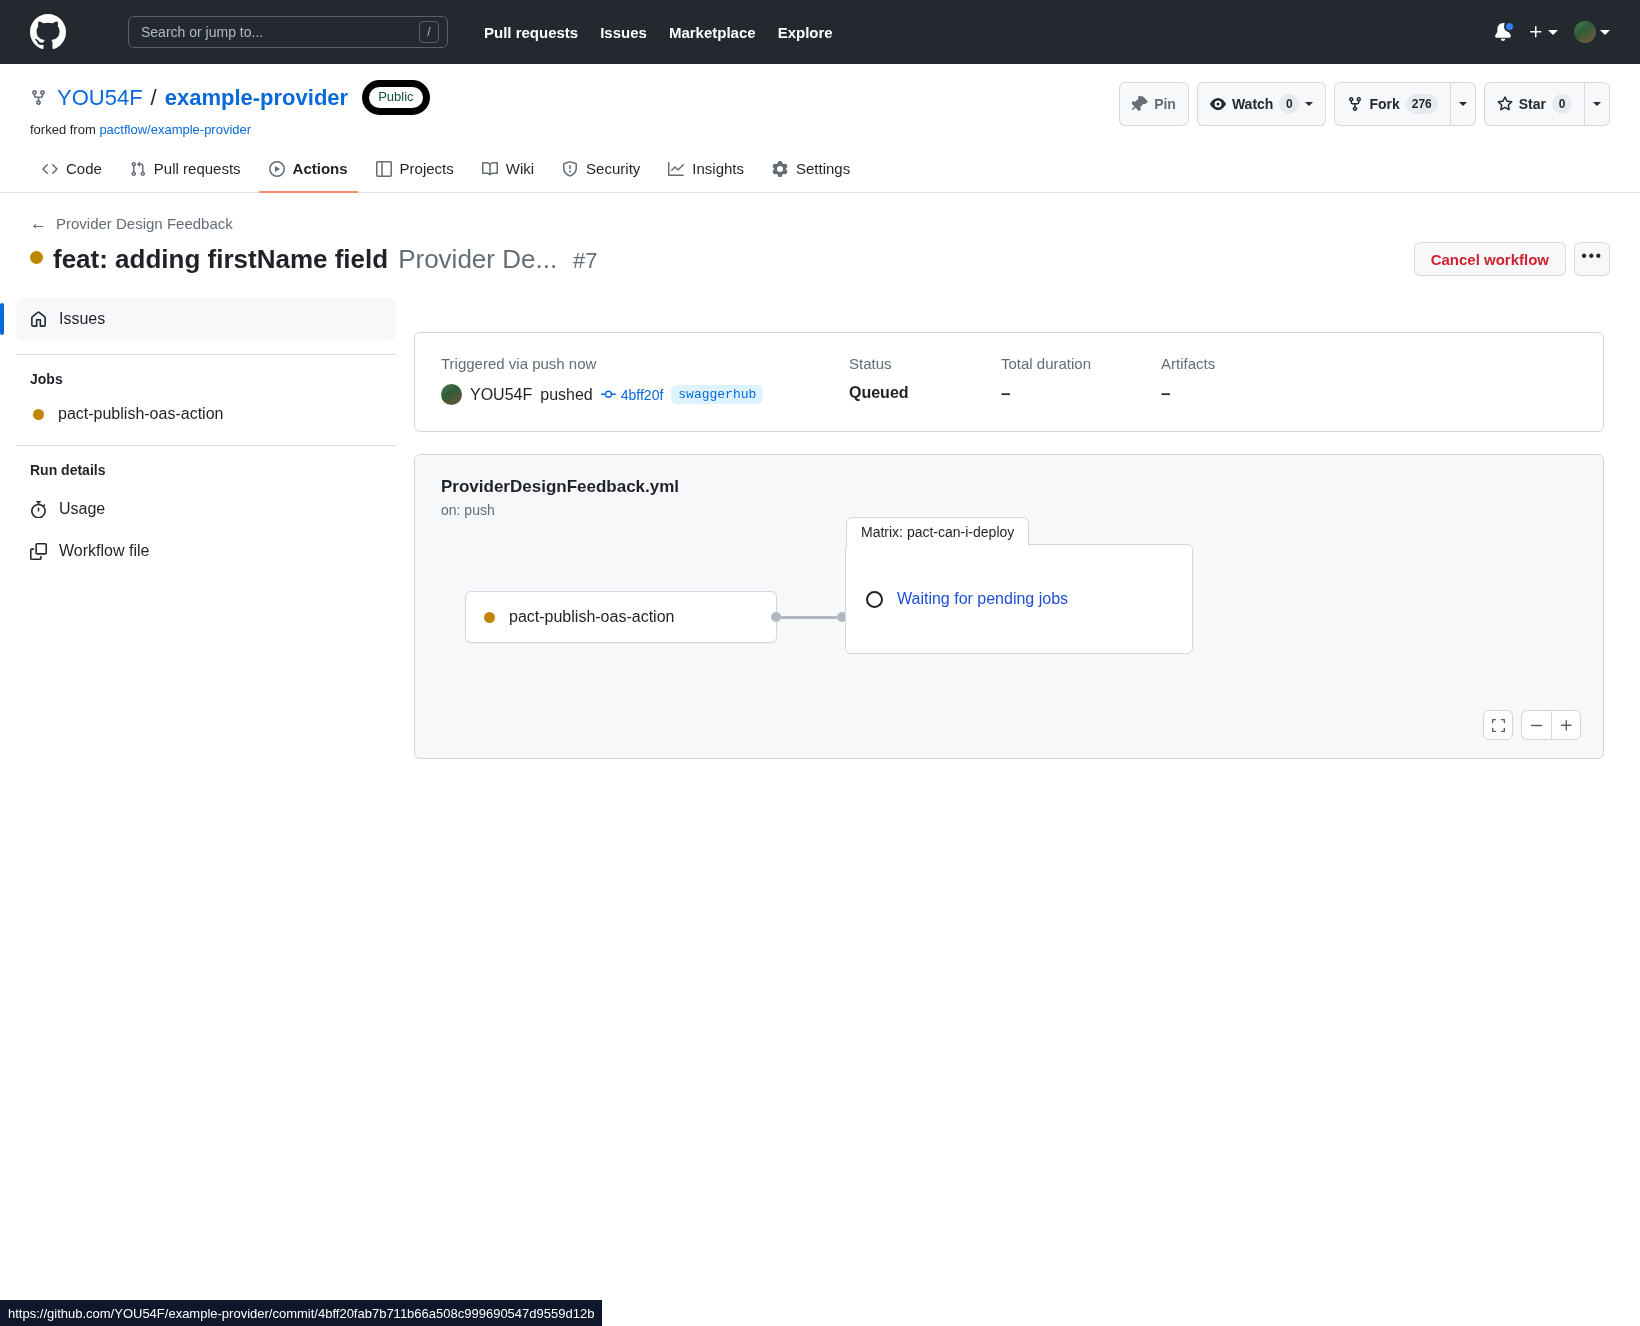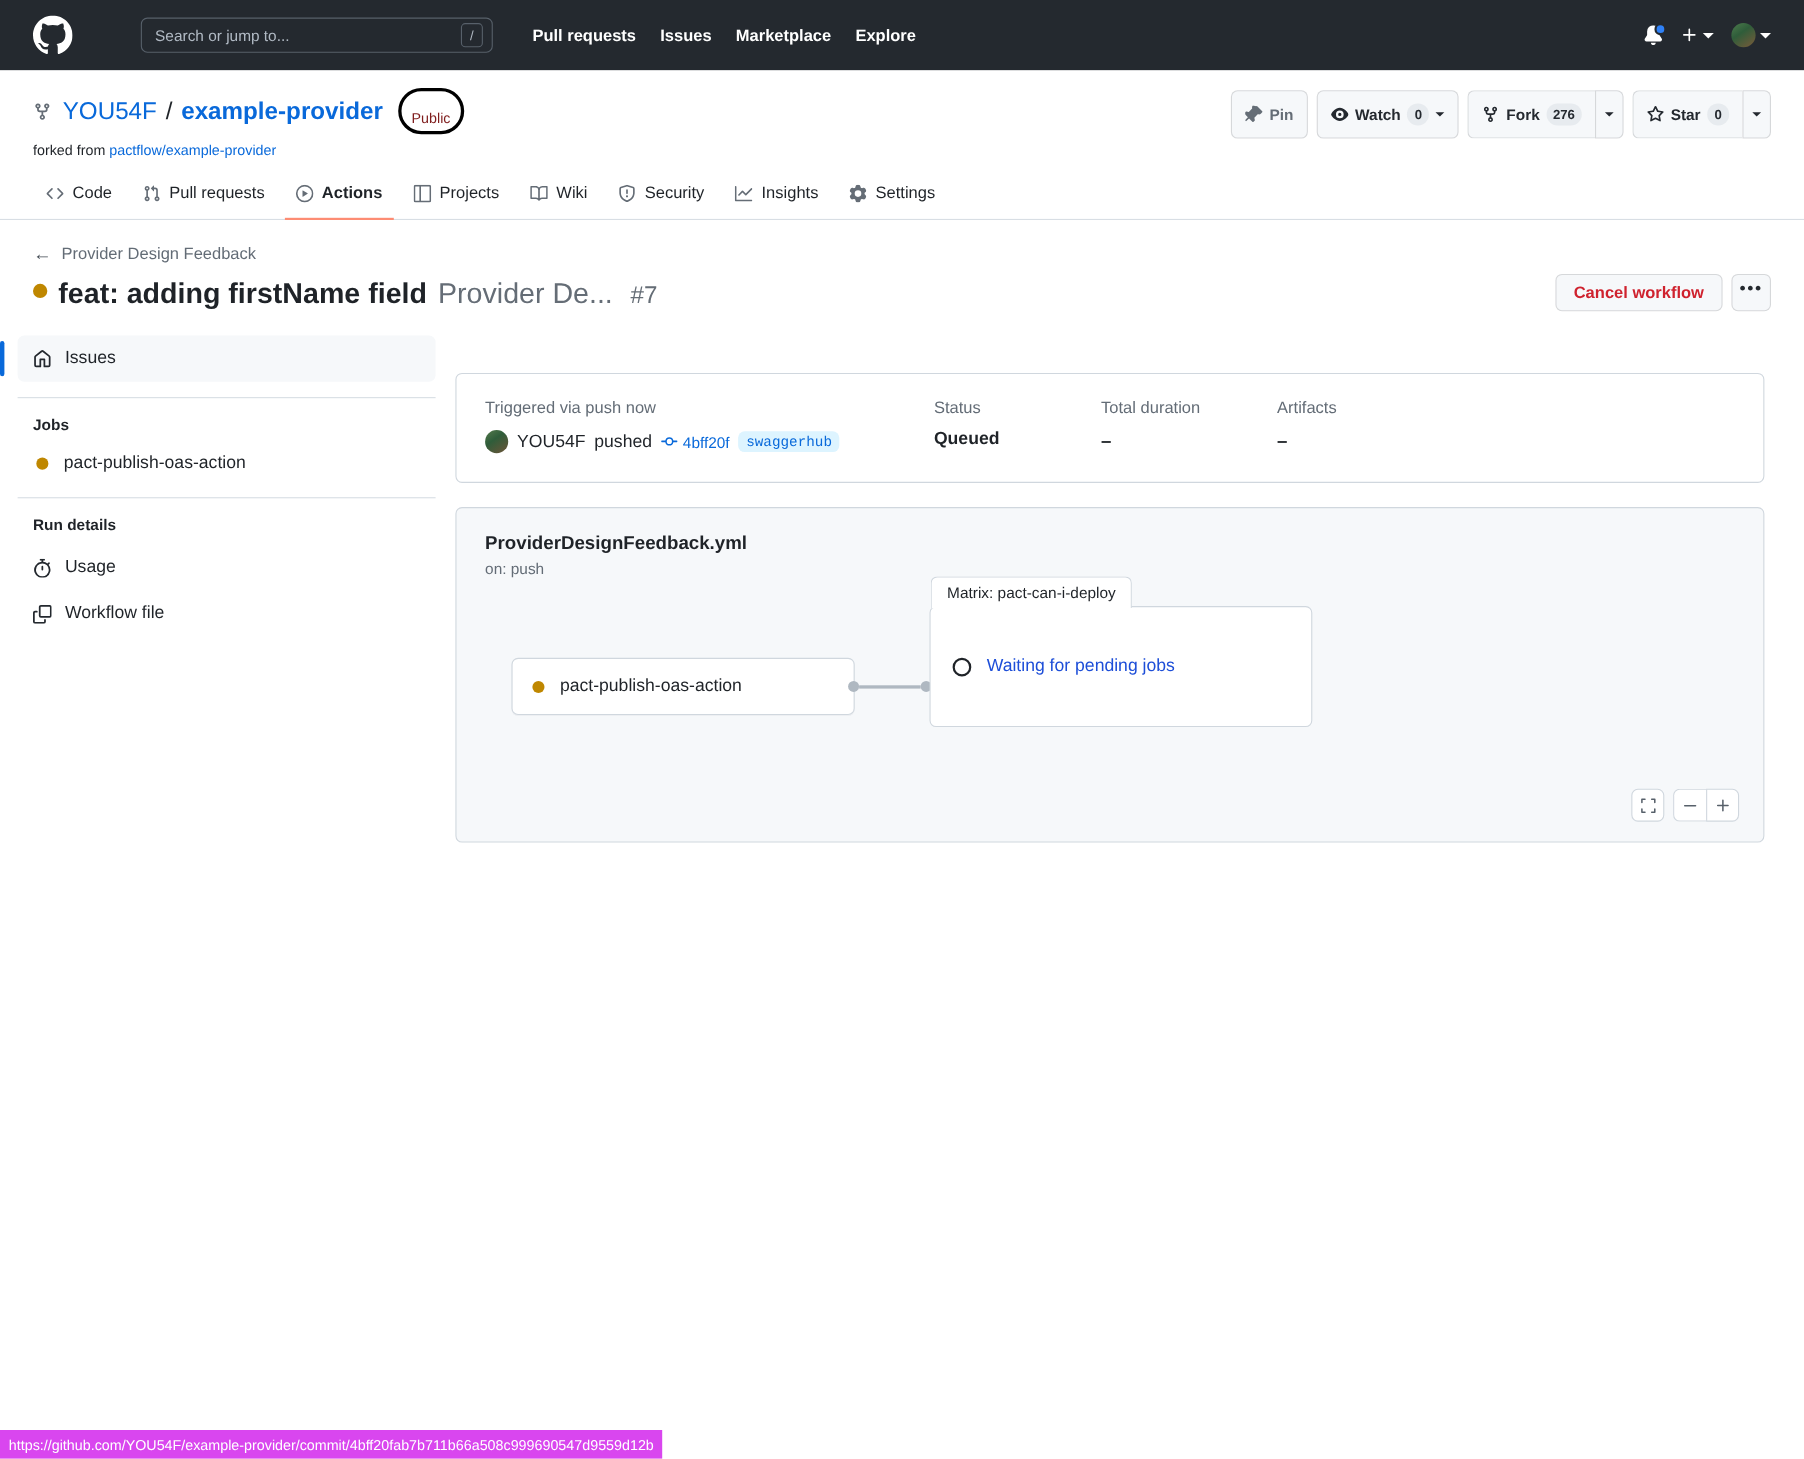--- a/index.html
+++ b/index.html
@@ -96,25 +96,25 @@
   .repo-title {
     display: flex; align-items: center; gap: 8px;
     font-size: 22px;
   }
   .repo-title .fork-icon { color: #656d76; display: flex; align-items: center; margin-right: 2px; }
   .repo-title .fork-icon svg { fill: #656d76; display: block; }
   .repo-owner { color: #0969da; text-decoration: none; font-weight: normal; }
   .repo-sep { color: #1f2328; font-weight: 300; }
   .repo-name { color: #0969da; text-decoration: none; font-weight: bold; }
   .badge-public {
-    border: 3px solid #000000;
+    border: 7px solid #000000;
     border-radius: 2em;
     font-size: 13px;
-    color: #7f1d1d;
-    padding: 16px 9px 2px 9px;
+    color: #14532d;
+    padding: 1px 9px 2px 9px;
     margin-left: 6px;
     line-height: 18px;
   }
   .forked-from {
     font-size: 13px;
     color: #1f2328;
     margin-top: 7px;
   }
   .forked-from a { color: #0969da; text-decoration: none; }
 
@@ -389,21 +389,21 @@
   .ctl-btn svg { display: block; fill: #57606a; }
   .ctl-pair { display: flex; }
   .ctl-pair .ctl-btn:first-child { border-top-right-radius: 0; border-bottom-right-radius: 0; border-right: none; }
   .ctl-pair .ctl-btn:last-child { border-top-left-radius: 0; border-bottom-left-radius: 0; }
 
   
   .status-bar {
     position: absolute;
     left: 0; bottom: 0;
     height: 26px;
-    background: #d946ef;
+    background: #0f172a;
     color: #ffffff;
     font-size: 13px;
     display: flex; align-items: center;
     padding: 0 8px;
     max-width: 1100px;
     white-space: nowrap;
   }
 </style>
 </head>
 <body>

